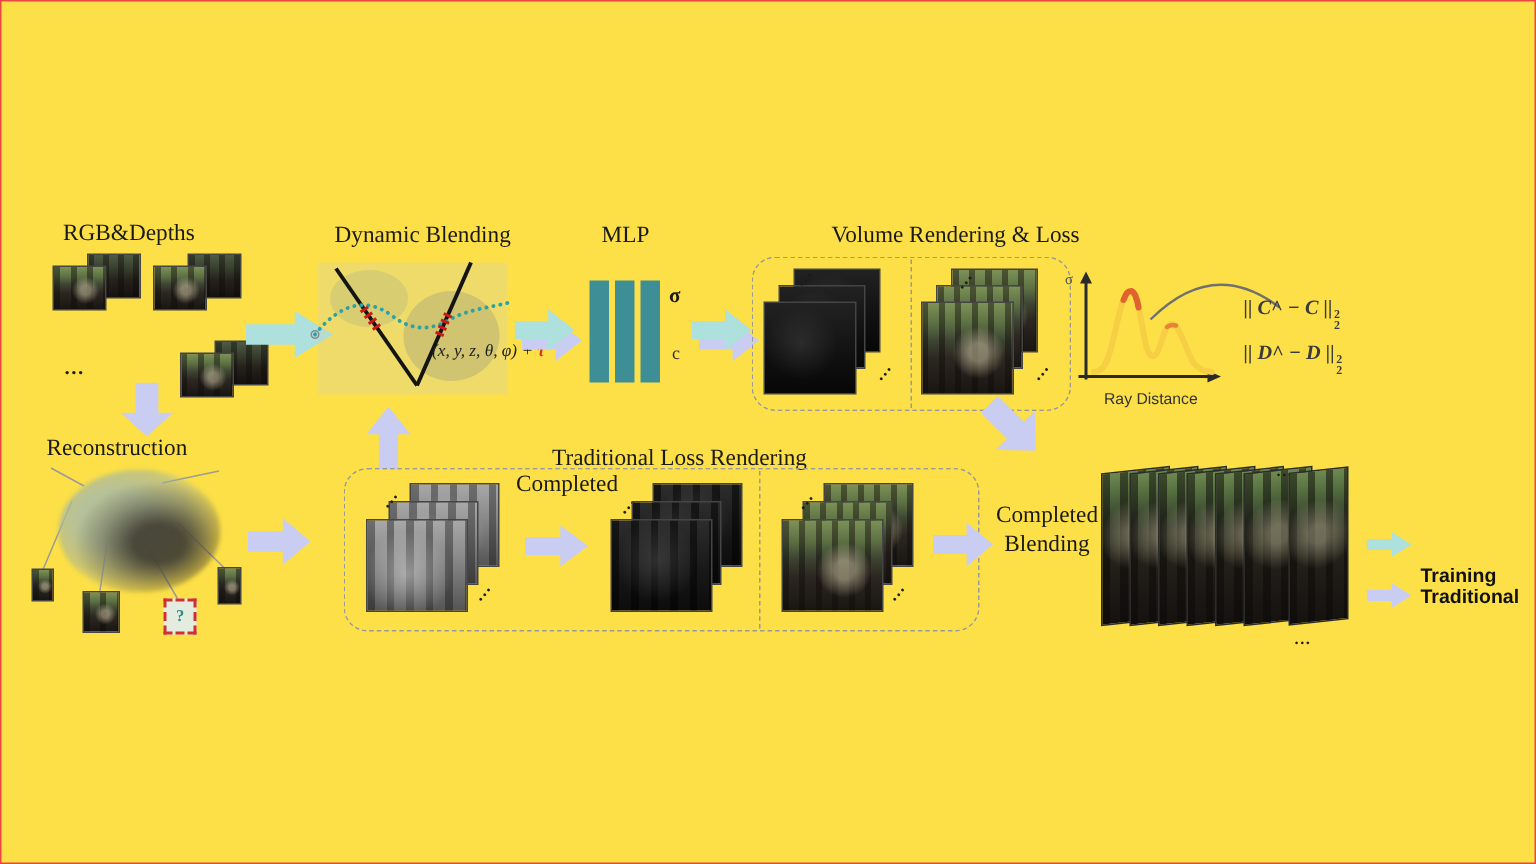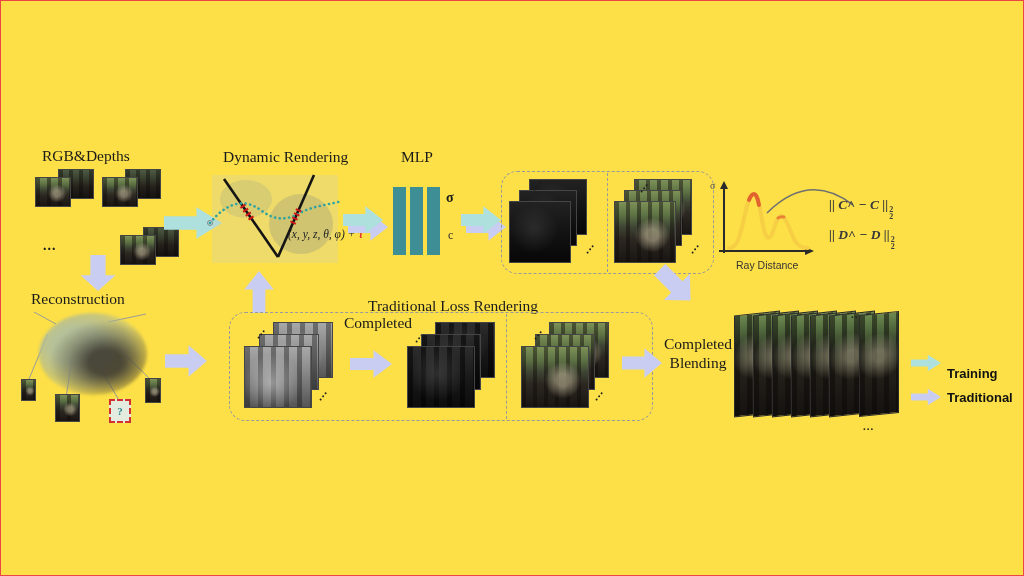--- a/index.html
+++ b/index.html
@@ -93,21 +93,21 @@
   <div class="ph ph-rgb" style="left:54px;top:393px;width:25px;height:28px;"></div>
   <div class="abs qframe" style="left:108px;top:398px;width:22px;height:24px;">
     <span>?</span>
   </div>
   <div class="ph ph-rgb" style="left:144px;top:377px;width:16px;height:25px;"></div>
 
   <div class="abs arrow-right purple" style="left:164px;top:343px;width:42px;height:34px;"></div>
 
   <div class="abs arrow-right teal" style="left:163px;top:205px;width:58px;height:34px;"></div>
 
-  <div class="abs lbl" style="left:222px;top:147px;">Dynamic Rendering</div>
+  <div class="abs lbl" style="left:222px;top:147px;">Dynamic Blending</div>
 
   <svg class="abs" style="left:205px;top:168px;" width="145" height="102" viewBox="0 0 145 102">
     <rect x="6" y="6" width="126" height="88" fill="#c9cfc2" opacity="0.28"></rect>
     <ellipse cx="95" cy="55" rx="32" ry="30" fill="#8a8f84" opacity="0.3"></ellipse>
     <ellipse cx="40" cy="30" rx="26" ry="19" fill="#9aa390" opacity="0.25"></ellipse>
     <path d="M18,10 L72,88" stroke="#141414" stroke-width="2.6" fill="none"></path>
     <path d="M72,88 L108,6" stroke="#141414" stroke-width="2.6" fill="none"></path>
     <path d="M4,54 C20,34 38,28 56,42 C68,51 80,52 94,44 C106,37 122,36 136,32" stroke="var(--sample-dot,#2fa3a3)" stroke-width="2.6" fill="none" stroke-linecap="round" stroke-dasharray="0.1 4.6"></path>
     <circle cx="4" cy="54" r="2.5" stroke="#8a8a8a" fill="none" stroke-width="1"></circle>
     <g stroke="var(--sample-mark,#d01818)" stroke-width="2">
@@ -137,20 +137,21 @@
   <div class="bar" style="left:409px;top:186px;"></div>
   <div class="bar" style="left:426px;top:186px;"></div>
   <div class="abs" style="left:445px;top:189px;font-size:14px;font-weight:bold;">σ</div>
   <div class="abs" style="left:447px;top:227px;font-size:12px;color:#333;">c</div>
 
   <div class="abs" style="left:460px;top:204px;width:46px;height:38px;">
     <div class="abs arrow-right purple" style="left:5px;top:7px;width:40px;height:30px;"></div>
     <div class="abs arrow-right teal" style="left:0;top:0;width:40px;height:30px;"></div>
   </div>
 
+  <div class="abs lbl" style="left:536px;top:147px;width:200px;text-align:center;">Volume Rendering &amp; Loss</div>
   <div class="abs dashedbox" style="left:500px;top:170px;width:213px;height:103px;"></div>
   <div class="abs vdivider" style="left:606px;top:172px;height:99px;"></div>
 
   <div class="ph ph-darker" style="left:528px;top:178px;width:58px;height:56px;"></div>
   <div class="ph ph-darker" style="left:518px;top:189px;width:58px;height:56px;"></div>
   <div class="ph ph-darker" style="left:508px;top:200px;width:62px;height:62px;"></div>
   <div class="abs dots diag" style="left:528px;top:178px;">...</div>
   <div class="abs dots diag" style="left:581px;top:241px;">...</div>
 
   <div class="ph ph-rgb" style="left:633px;top:178px;width:58px;height:56px;"></div>
@@ -226,17 +227,17 @@
   <div class="film" style="left:752px;top:312px;"></div>
   <div class="film" style="left:771px;top:312px;"></div>
   <div class="film" style="left:790px;top:312px;"></div>
   <div class="film" style="left:809px;top:312px;"></div>
   <div class="film" style="left:828px;top:312px;"></div>
   <div class="abs dots" style="left:850px;top:308px;font-size:11px;">...</div>
   <div class="film" style="left:858px;top:312px;width:40px;"></div>
   <div class="abs dots" style="left:862px;top:420px;font-size:11px;">...</div>
 
   <div class="abs arrow-right teal" style="left:910px;top:353px;width:30px;height:18px;"></div>
-  <div class="abs legend-lbl" style="left:946px;top:365px;">Training</div>
+  <div class="abs legend-lbl" style="left:946px;top:375px;">Training</div>
   <div class="abs arrow-right purple" style="left:910px;top:387px;width:30px;height:18px;"></div>
   <div class="abs legend-lbl" style="left:946px;top:389px;">Traditional</div>
 
 </div>
 
 </body></html>

